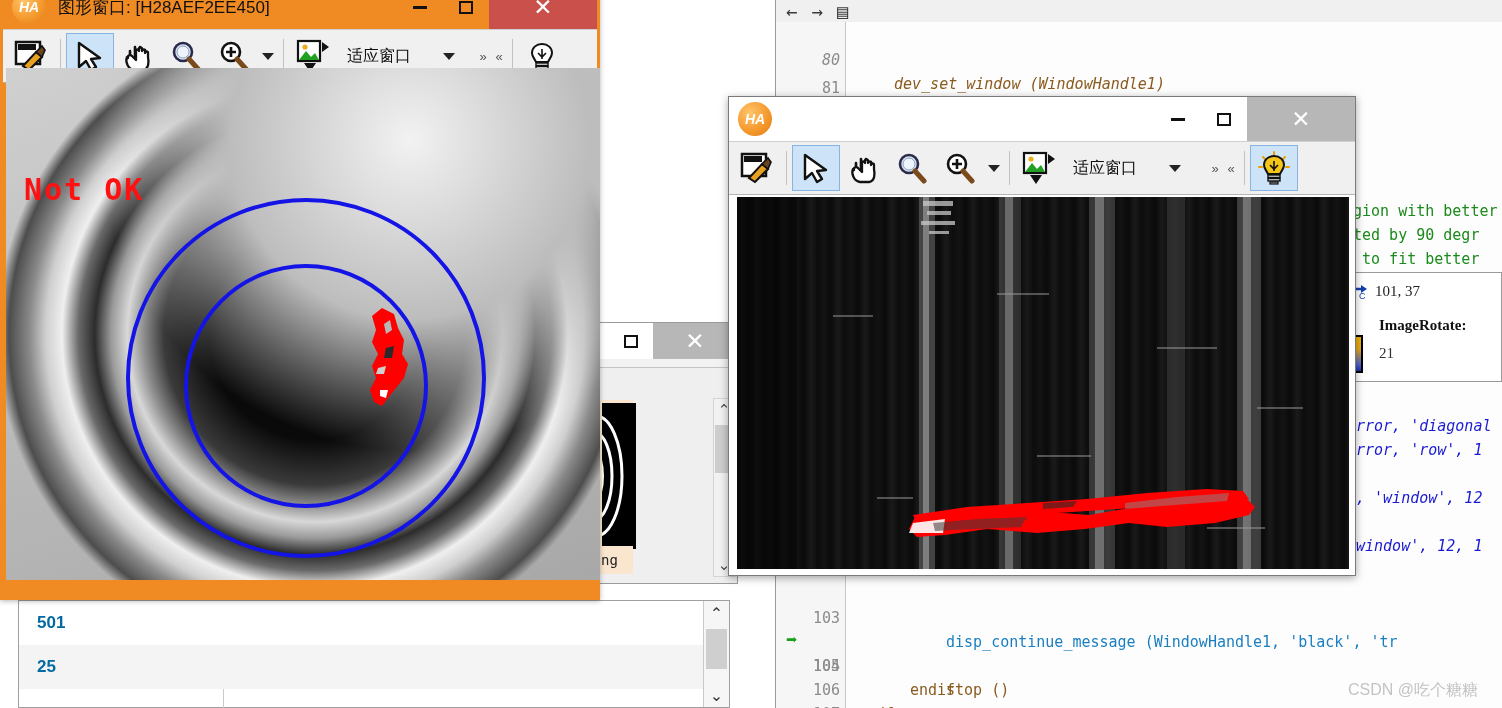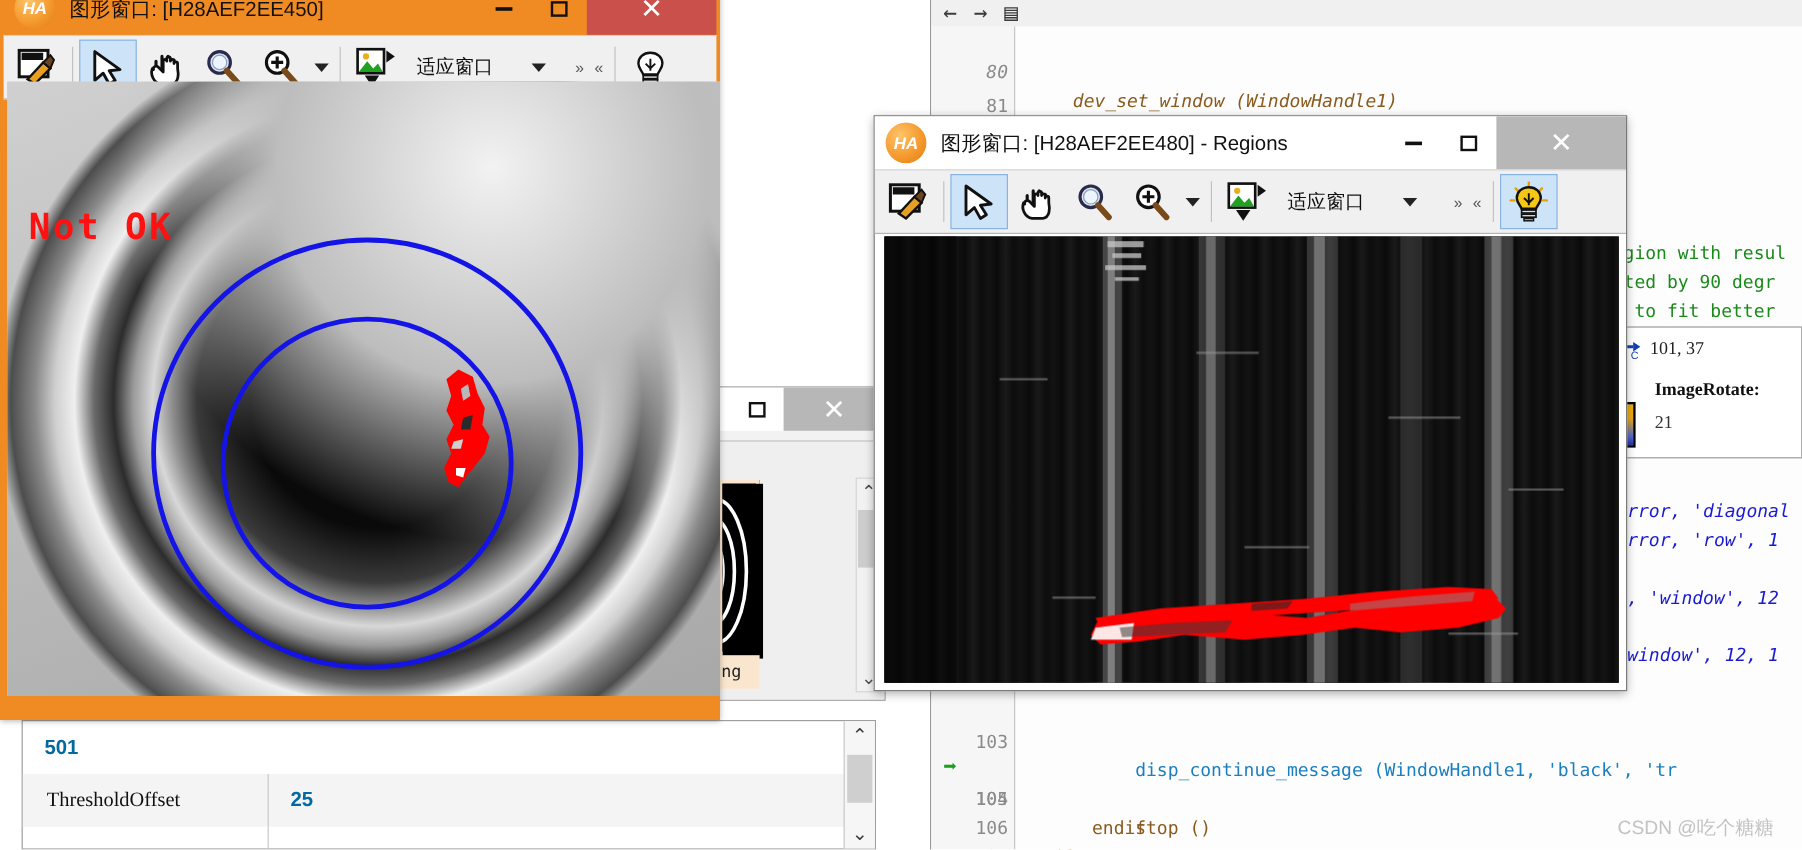--- a/index.html
+++ b/index.html
@@ -289,21 +289,21 @@
     <div class="code-line" style="top:52px;">
       <span class="ln">81</span>
       <span class="ctext c-kw" style="left:118px;">dev_display (Image)</span>
     </div>
     <div class="code-line" style="top:76px;">
       <span class="ln">82</span>
       <span class="ctext c-kw" style="left:118px;">dev_set_color ('blue')</span>
     </div>
 
     <div class="code-line" style="top:175px;">
-      <span class="ctext c-cm" style="left:577px;">gion with resul</span>
+      <span class="ctext c-cm" style="left:577px;">gion with better</span>
     </div>
     <div class="code-line" style="top:199px;">
       <span class="ctext c-cm" style="left:577px;">ted by 90 degr</span>
     </div>
     <div class="code-line" style="top:223px;">
       <span class="ctext c-cm" style="left:577px;"> to fit better</span>
     </div>
     <div class="code-line" style="top:247px;">
       <span class="ctext c-cm" style="left:577px;">detection algor</span>
     </div>
@@ -364,21 +364,20 @@
 
   <div class="left-white"></div>
 
   <div class="vartable-caption">控制变量</div>
 
   <div class="vartable">
     <div class="vt-row" style="top:0px;">
       <div class="vt-val">501</div>
     </div>
     <div class="vt-row alt" style="top:44px;">
-      <div class="vt-name">ThresholdOffset</div>
       <div class="vt-val">25</div>
     </div>
     <div class="vt-row" style="top:88px;">
       <div class="vt-name"></div>
       <div class="vt-val"></div>
     </div>
     <div class="vt-scroll">
       <div class="arw up">⌃</div>
       <div class="thmb"></div>
       <div class="arw dn">⌄</div>
@@ -408,21 +407,20 @@
         <div class="arw up">⌃</div>
         <div class="thmb"></div>
         <div class="arw dn">⌄</div>
       </div>
     </div>
   </div>
 
   <div class="hwin" id="win2">
     <div class="hwin-title">
       <div class="title-logo">HA</div>
-      <div class="title-text">图形窗口: [H28AEF2EE480] - Regions</div>
       <div class="title-btns">
         <div class="tbtn">
           <span class="min-gl"></span>
         </div>
         <div class="tbtn">
           <span class="max-gl"></span>
         </div>
         <div class="tbtn close">
           <span class="x-gl">✕</span>
         </div>

